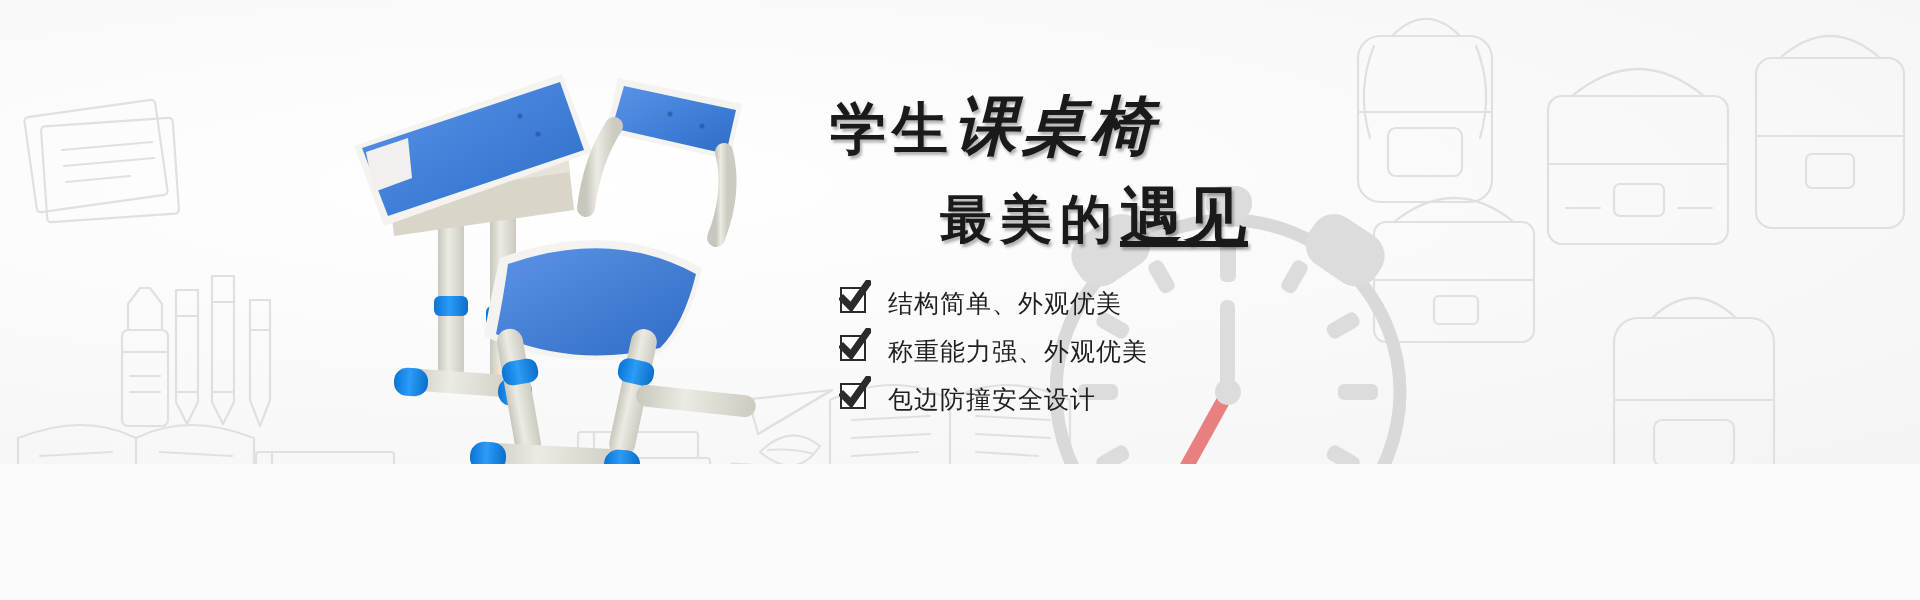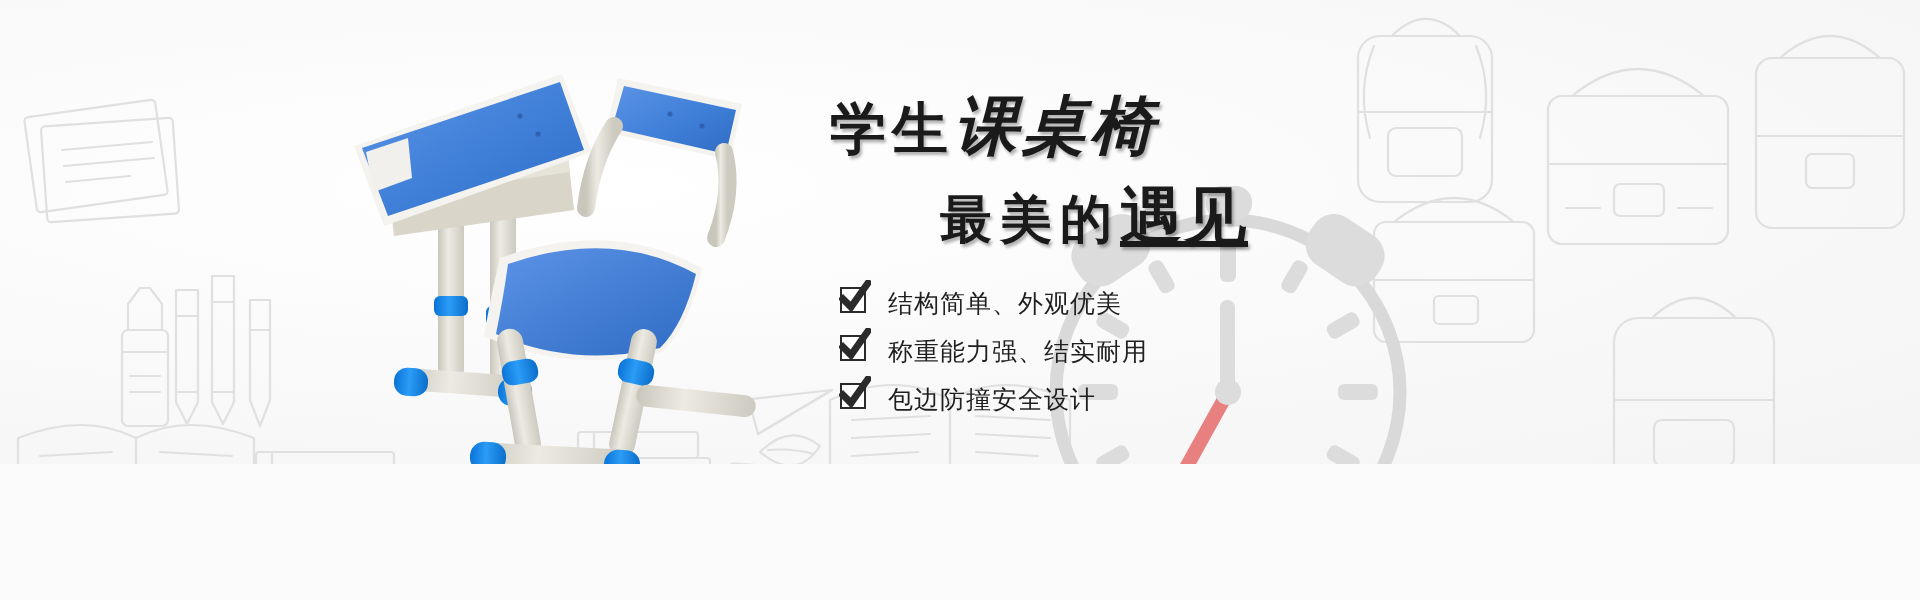--- a/index.html
+++ b/index.html
@@ -394,21 +394,21 @@
             </svg>
         </span>
         <span class="feature-label">结构简单、外观优美</span>
       </li>
       <li class="feature">
         <span class="check-box">
           <svg width="32" height="34" viewBox="0 0 32 34">
               <path d="M4 19 L12 27 L29 3" stroke="#2a2a2a" stroke-width="7" fill="none" stroke-linecap="square"></path>
             </svg>
         </span>
-        <span class="feature-label">称重能力强、结实耐用</span>
+        <span class="feature-label">称重能力强、外观优美</span>
       </li>
       <li class="feature">
         <span class="check-box">
           <svg width="32" height="34" viewBox="0 0 32 34">
               <path d="M4 19 L12 27 L29 3" stroke="#2a2a2a" stroke-width="7" fill="none" stroke-linecap="square"></path>
             </svg>
         </span>
         <span class="feature-label">包边防撞安全设计</span>
       </li>
     </ul>

